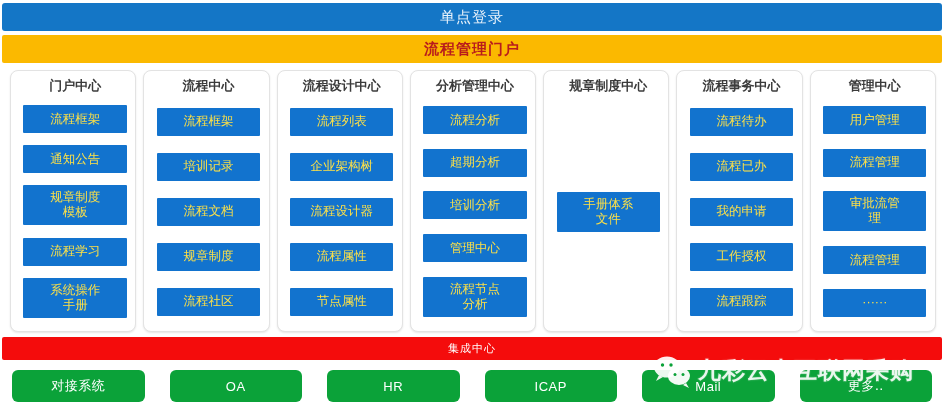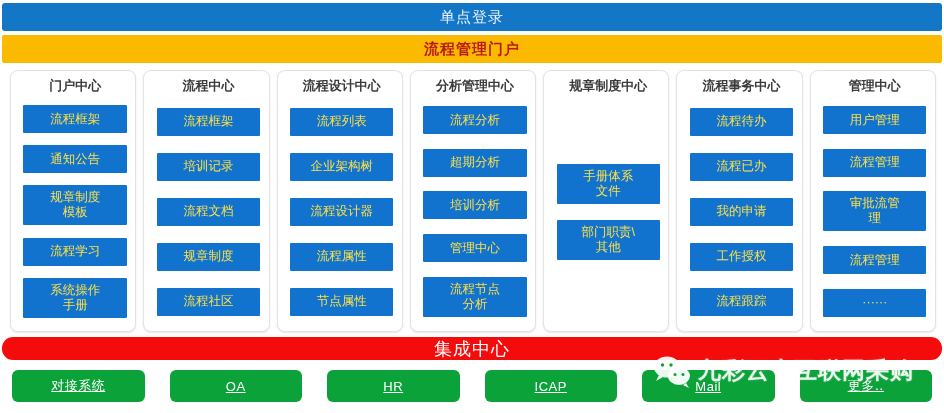--- a/index.html
+++ b/index.html
@@ -120,26 +120,26 @@
   .tile.two-line { min-height: 40px; }
 
   
   .bar-integration {
     position: absolute;
     left: 2px;
     top: 337px;
     width: 940px;
     height: 23px;
     background: #f40c0c;
-    border-radius: 11px;
+    border-radius: 2px;
     display: flex;
     align-items: center;
     justify-content: center;
     color: #ffffff;
-    font-size: 18px;
+    font-size: 11px;
     letter-spacing: 1px;
     box-sizing: border-box;
   }
 
   
   #green-row {
     position: absolute;
     left: 12px;
     top: 370px;
     width: 920px;
@@ -153,21 +153,20 @@
     color: #ffffff;
     border: none;
     border-radius: 6px;
     font-size: 13px;
     font-family: inherit;
     display: flex;
     align-items: center;
     justify-content: center;
     cursor: pointer;
     letter-spacing: 0.5px;
-    text-decoration: underline;
   }
 
   
   #watermark {
     position: absolute;
     left: 652px;
     top: 355px;
     width: 292px;
     height: 42px;
     pointer-events: none;
@@ -250,22 +249,20 @@
         <button class="tile two-line">流程节点
 分析</button>
       </div>
     </div>
 
     <div class="card">
       <div class="card-title">规章制度中心</div>
       <div class="card-items sparse">
         <button class="tile two-line">手册体系
 文件</button>
-        <button class="tile two-line">部门职责\
-其他</button>
       </div>
     </div>
 
     <div class="card">
       <div class="card-title">流程事务中心</div>
       <div class="card-items">
         <button class="tile">流程待办</button>
         <button class="tile">流程已办</button>
         <button class="tile">我的申请</button>
         <button class="tile">工作授权</button>

